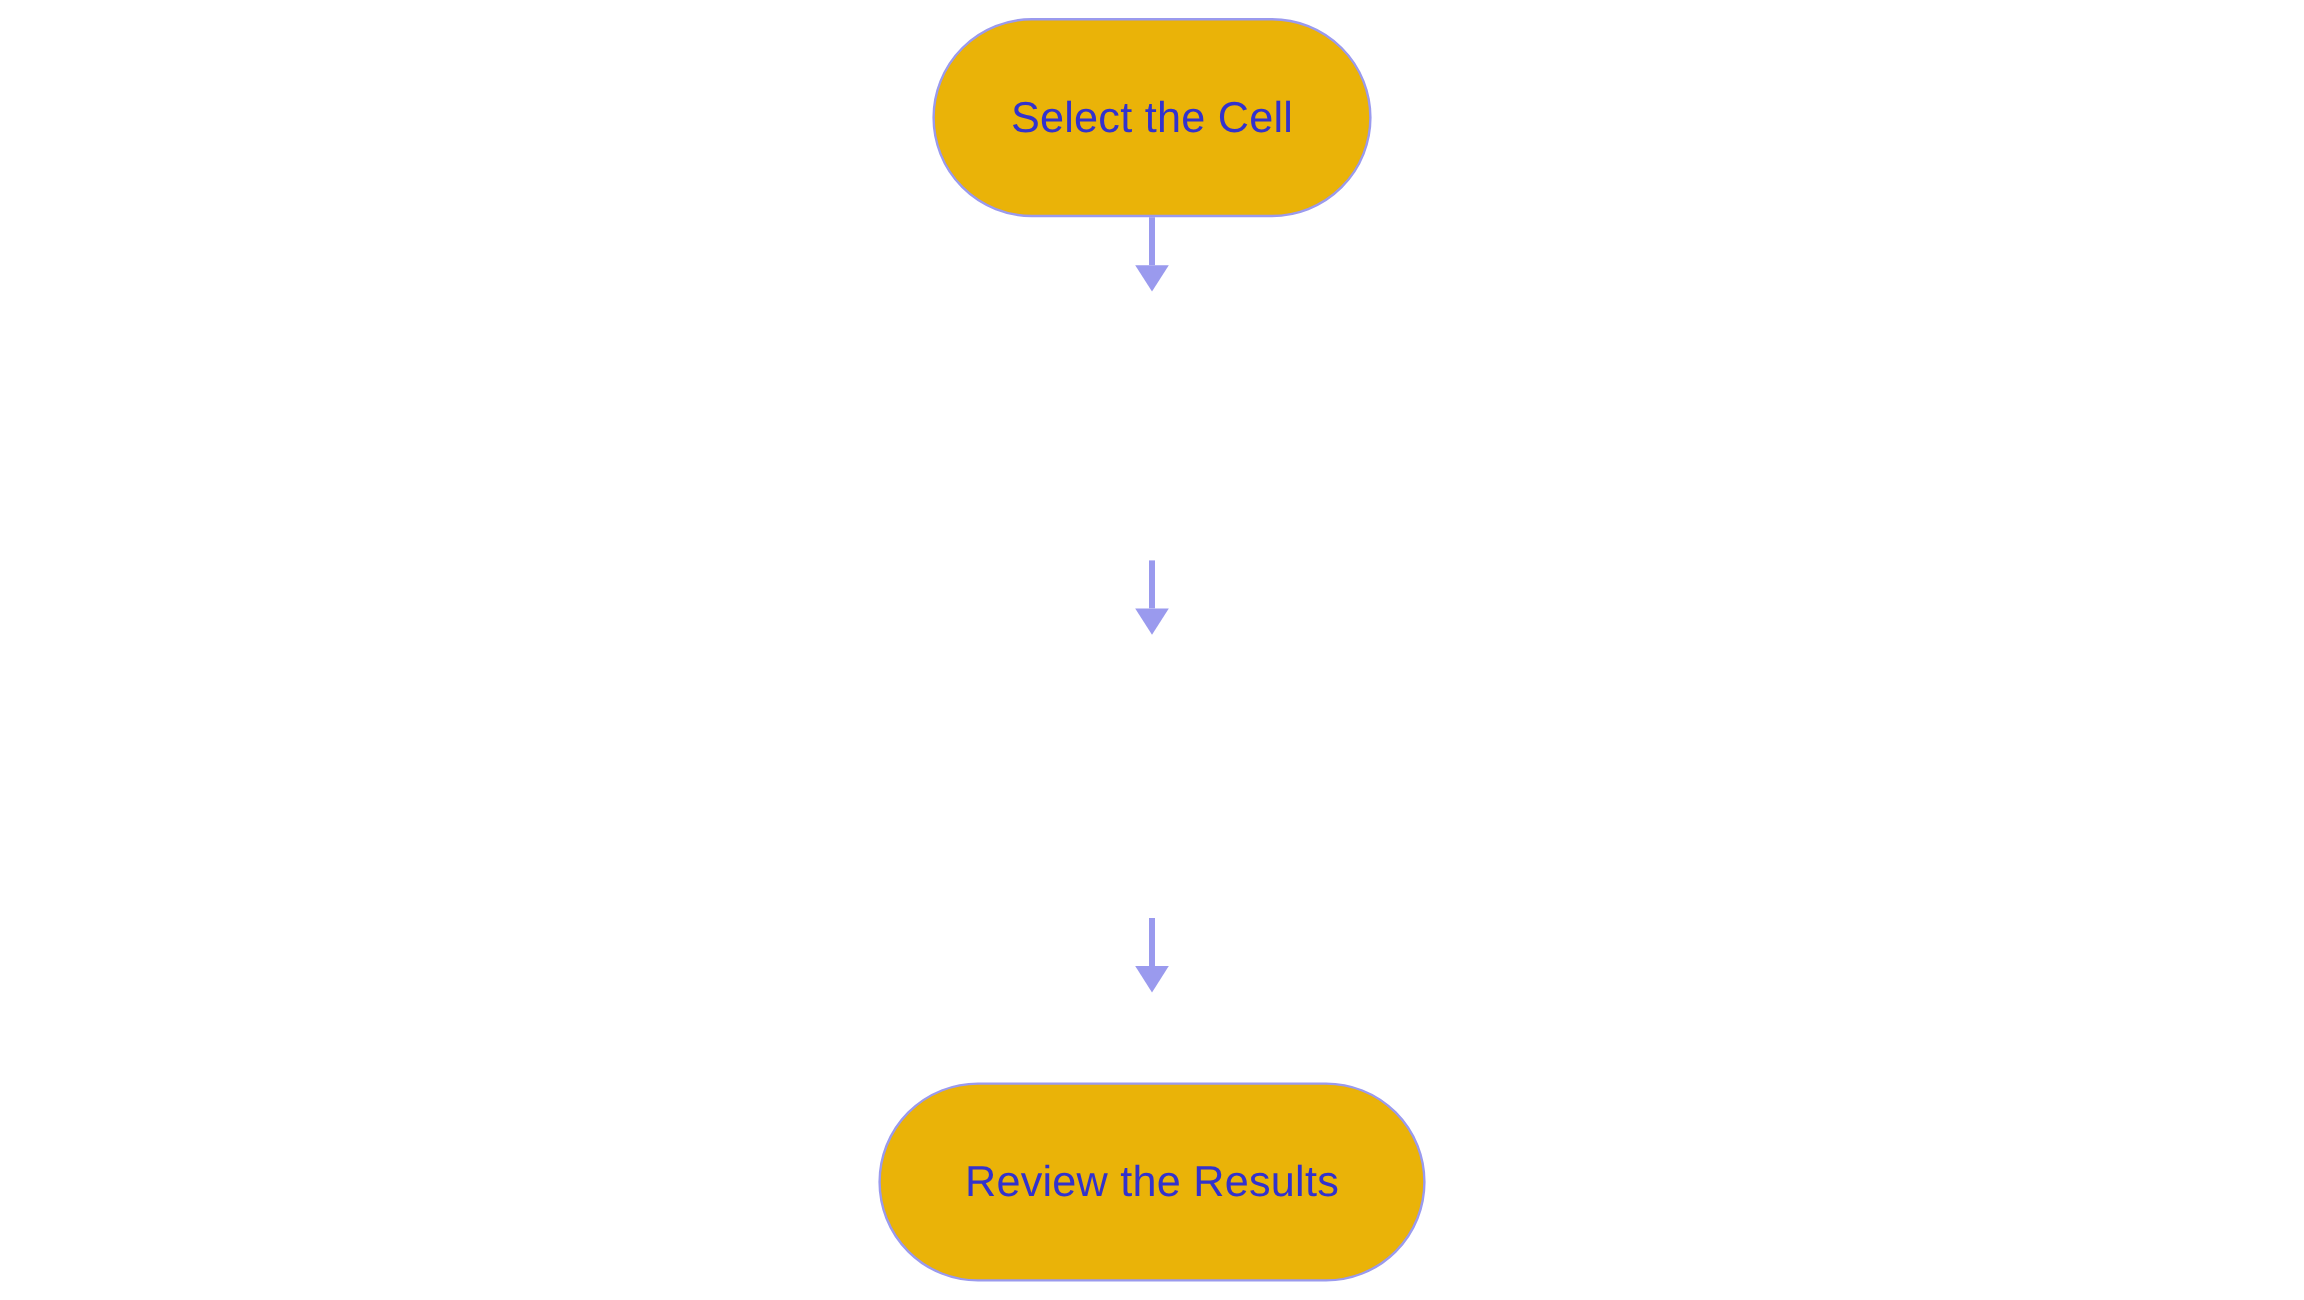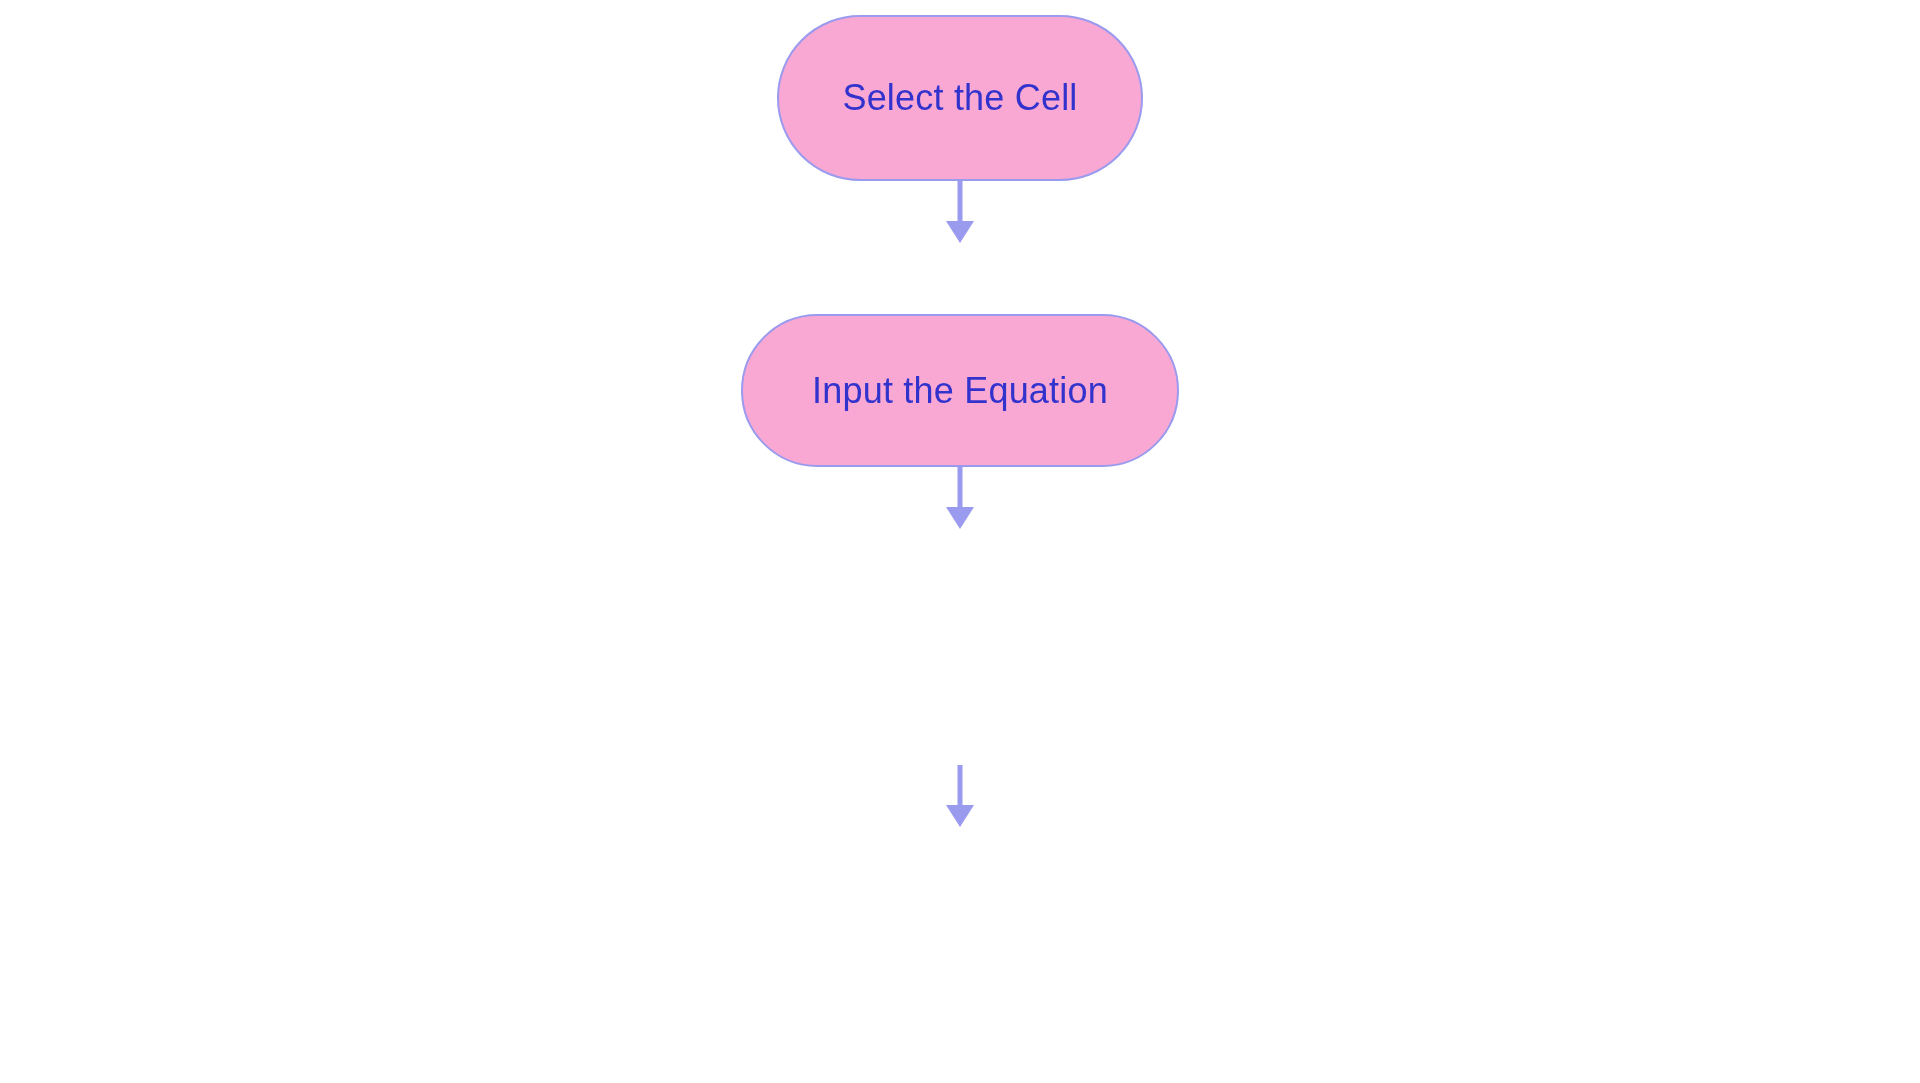--- a/index.html
+++ b/index.html
@@ -20,21 +20,21 @@
     height: 1083px;
     background: #ffffff;
   }
 
   .node {
     position: absolute;
     box-sizing: border-box;
     display: flex;
     align-items: center;
     justify-content: center;
-    background: #f9a8d4;
+    background: #eab308;
     border: 2px solid #9a9aee;
     border-radius: 999px;
     left: 50%;
     transform: translateX(-50%);
   }
 
   .node-label {
     color: #3232cd;
     font-family: "Liberation Sans", sans-serif;
     font-size: 36px;
@@ -94,29 +94,29 @@
 
   <div class="node" id="node-select-the-cell">
     <span class="node-label">Select the Cell</span>
   </div>
 
   <div class="connector" id="connector-1">
     <div class="shaft"></div>
     <div class="head"></div>
   </div>
 
-  <div class="node" id="node-input-the-equation">
-    <span class="node-label">Input the Equation</span>
-  </div>
 
   <div class="connector" id="connector-2">
     <div class="shaft"></div>
     <div class="head"></div>
   </div>
 
 
   <div class="connector" id="connector-3">
     <div class="shaft"></div>
     <div class="head"></div>
   </div>
 
+  <div class="node" id="node-review-the-results">
+    <span class="node-label">Review the Results</span>
+  </div>
 
 </div>
 
 </body></html>

